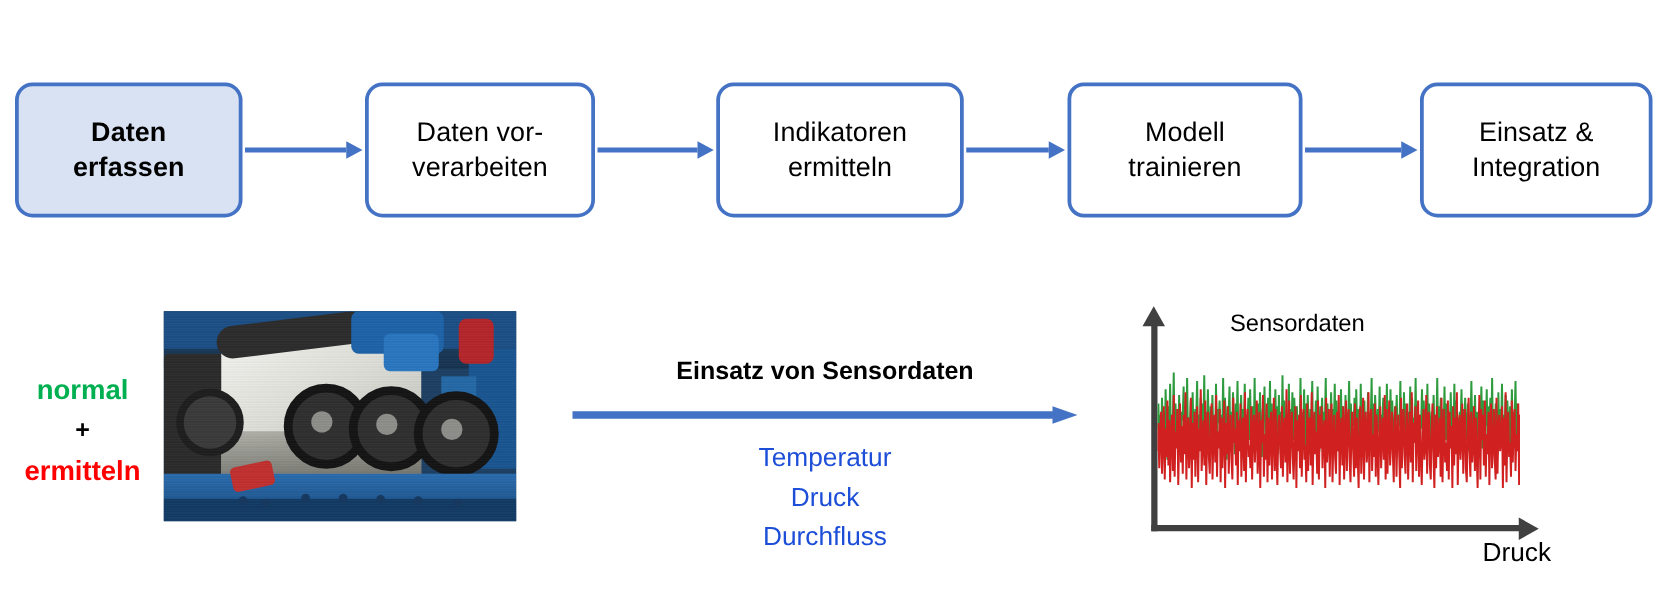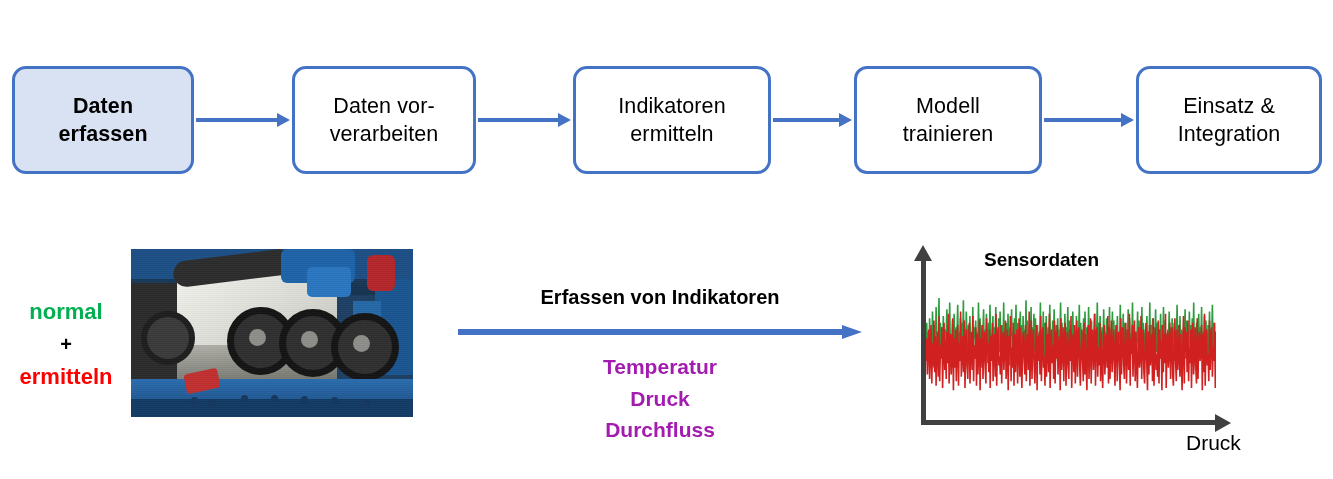--- a/index.html
+++ b/index.html
@@ -136,36 +136,35 @@
   .big-arrow .head  { position:absolute; left:384px; top:0;
       width:0; height:0; border-top:7px solid transparent; border-bottom:7px solid transparent;
       border-left:20px solid #4472C4; }
   .sensor-list {
     position: absolute;
     left: 458px; width: 404px;
     top: 216px;
     text-align: center;
     font-size: 21px;
     line-height: 1.5;
-    color: #a21caf;
-    font-weight: bold;
+    color: #1d4ed8;
   }
 
   
   #signal-chart { position: absolute; left: 900px; top: 105px; width: 400px; height: 220px; }
   .axis-line { position: absolute; background: #404040; }
   .y-axis { left: 21px; top: 20px; width: 5px; height: 165px; }
   .x-axis { left: 21px; top: 180px; width: 300px; height: 5px; }
   .y-head { position:absolute; left:14px; top:5px; width:0; height:0;
       border-left:9px solid transparent; border-right:9px solid transparent; border-bottom:16px solid #404040; }
   .x-head { position:absolute; left:315px; top:173.5px; width:0; height:0;
       border-top:9px solid transparent; border-bottom:9px solid transparent; border-left:16px solid #404040; }
   .chart-title {
     position: absolute; left: 84px; top: 9px;
-    font-size: 19px; font-weight: bold; color: #000000; white-space: nowrap;
+    font-size: 19px; font-weight: normal; color: #000000; white-space: nowrap;
   }
   .axis-xlabel {
     position: absolute; left: 286px; top: 191px;
     font-size: 21px; color: #000000; white-space: nowrap;
   }
   #signal-svg { position: absolute; left: 26px; top: 40px; }
 </style>
 </head>
 <body>
 
@@ -238,21 +237,21 @@
     <div class="layer ph-grain"></div>
   <div class="ph-bolt" style="left: 60px; top: 148px;"></div>
       <div class="ph-bolt" style="left: 78px; top: 150px;"></div>
       <div class="ph-bolt" style="left: 110px; top: 146px;"></div>
       <div class="ph-bolt" style="left: 140px; top: 146px;"></div>
       <div class="ph-bolt" style="left: 170px; top: 147px;"></div>
       <div class="ph-bolt" style="left: 200px; top: 148px;"></div>
       <div class="ph-bolt" style="left: 232px; top: 150px;"></div>
     </div>
 
-  <div class="capture-title">Erfassen von Indikatoren</div>
+  <div class="capture-title">Einsatz von Sensordaten</div>
 
   <div class="big-arrow">
     <div class="shaft"></div>
     <div class="head"></div>
   </div>
 
   <div class="sensor-list">
     <div>Temperatur</div>
     <div>Druck</div>
     <div>Durchfluss</div>

